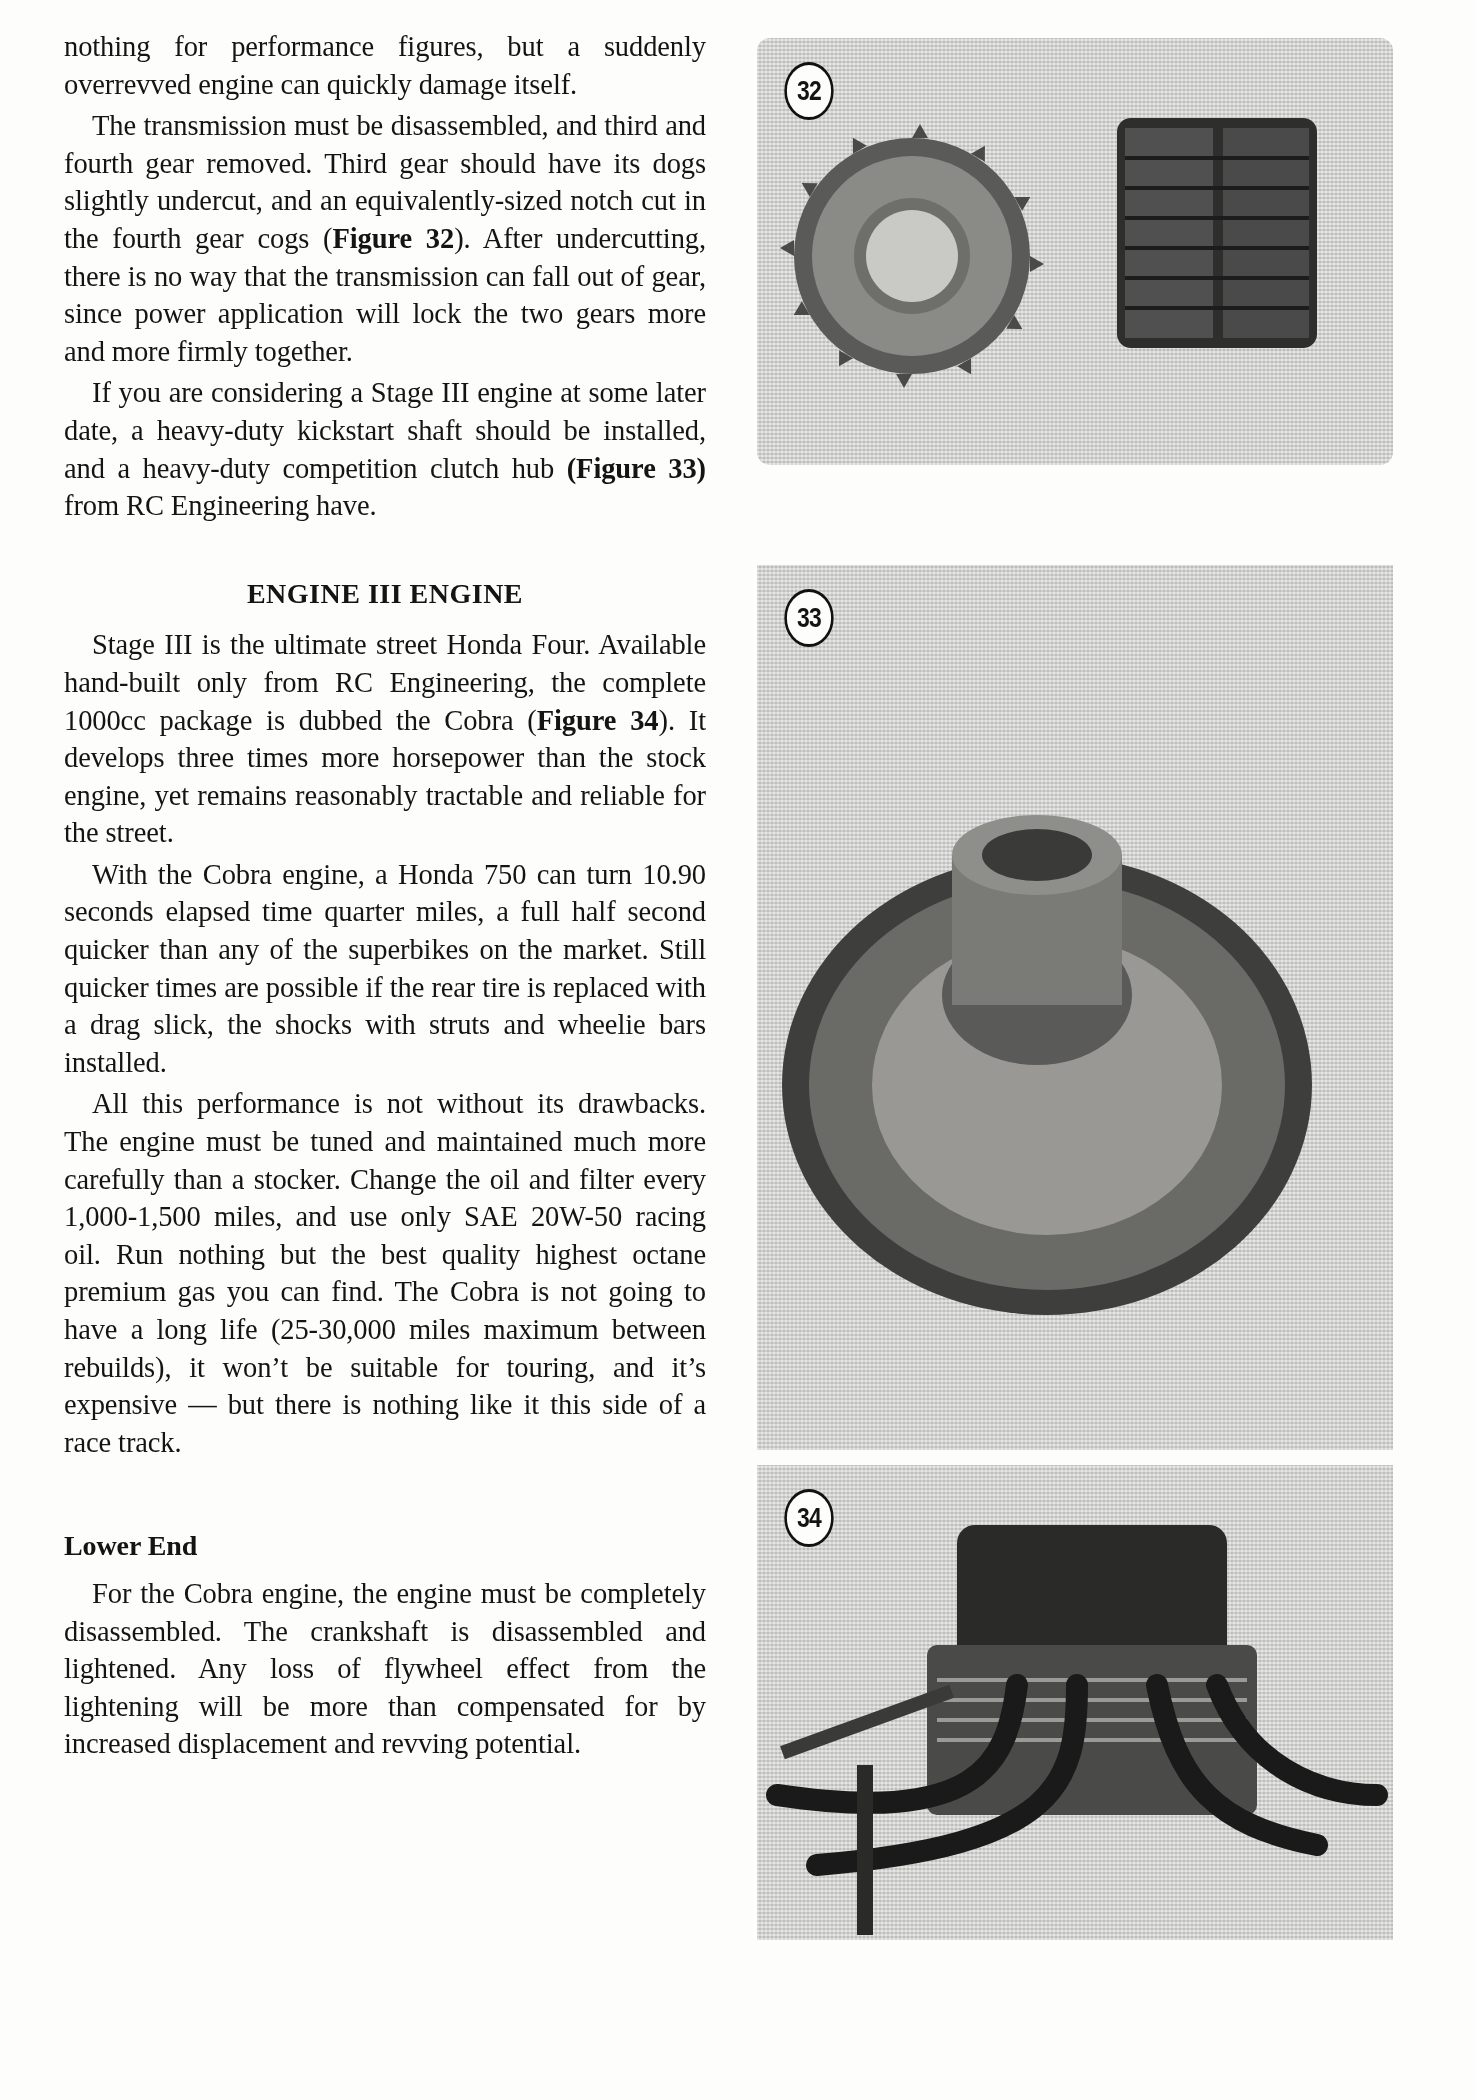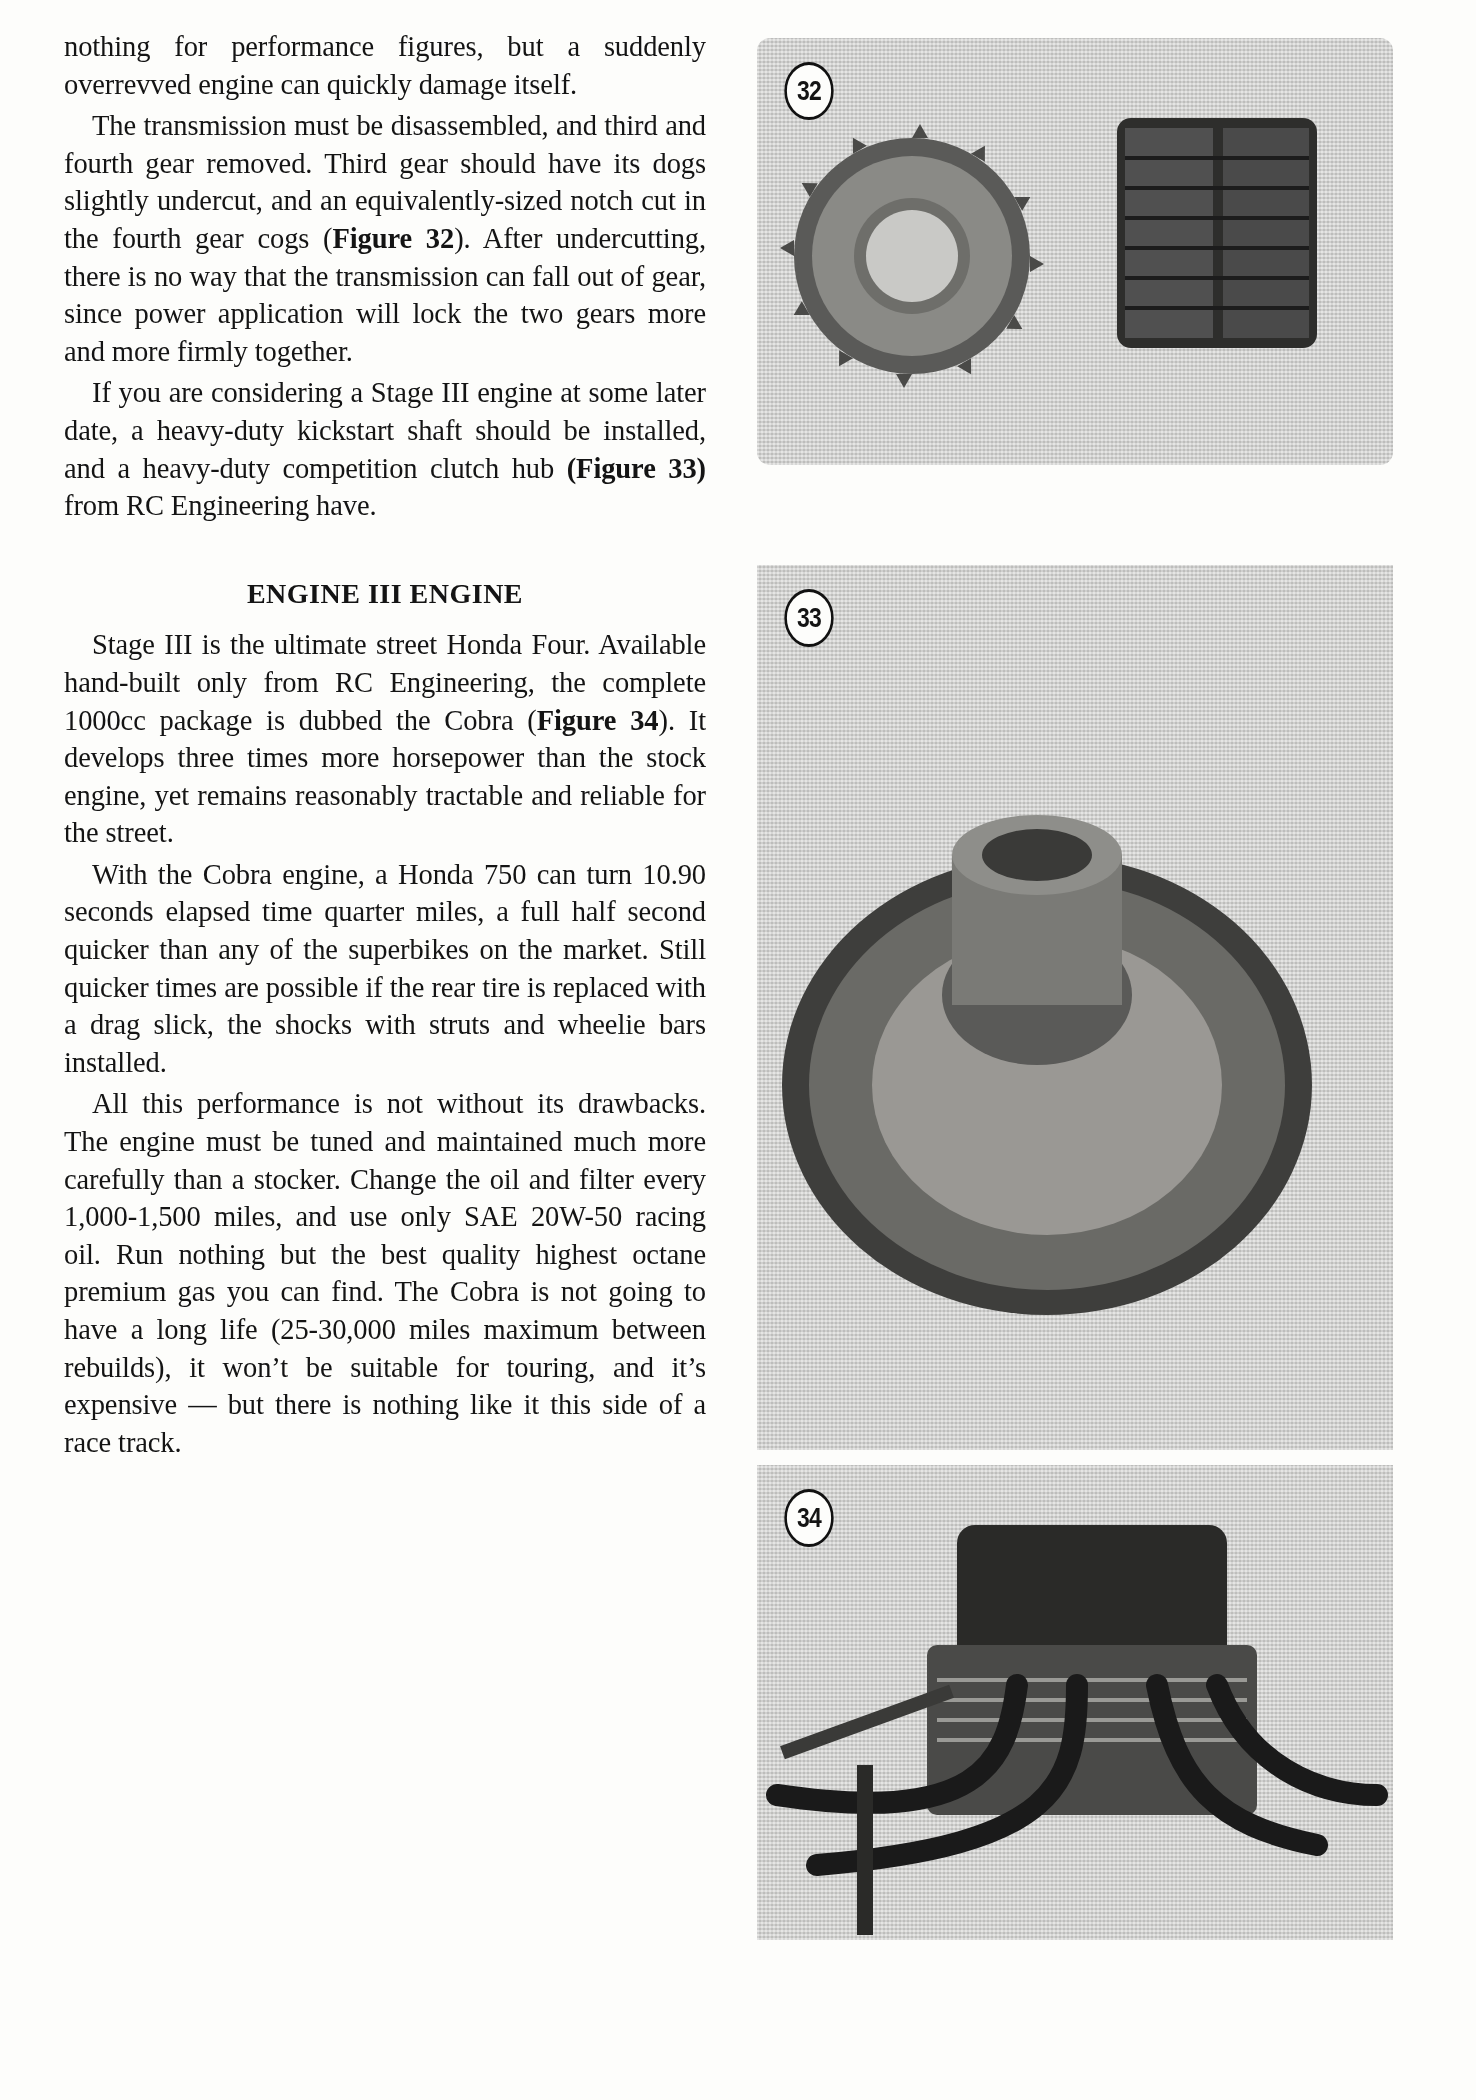--- a/index.html
+++ b/index.html
@@ -43,21 +43,23 @@
   <p><span>nothing for performance figures, but a suddenly overrevved engine can quickly damage itself.</span></p>
   <p class="indent"><span>The transmission must be disassembled, and third and fourth gear removed. Third gear should have its dogs slightly undercut, and an equivalently-sized notch cut in the fourth gear cogs (</span><b>Figure 32</b><span>). After undercutting, there is no way that the transmission can fall out of gear, since power application will lock the two gears more and more firmly together.</span></p>
   <p class="indent"><span>If you are considering a Stage III engine at some later date, a heavy-duty kickstart shaft should be installed, and a heavy-duty competition clutch hub </span><b>(Figure 33)</b><span> from RC Engineering have.</span></p>
 
   <p class="h-center">ENGINE III ENGINE</p>
 
   <p class="indent"><span>Stage III is the ultimate street Honda Four. Available hand-built only from RC Engineering, the complete 1000cc package is dubbed the Cobra (</span><b>Figure 34</b><span>). It develops three times more horsepower than the stock engine, yet remains reasonably tractable and reliable for the street.</span></p>
   <p class="indent">With the Cobra engine, a Honda 750 can turn 10.90 seconds elapsed time quarter miles, a full half second quicker than any of the superbikes on the market. Still quicker times are possible if the rear tire is replaced with a drag slick, the shocks with struts and wheelie bars installed.</p>
   <p class="indent">All this performance is not without its drawbacks. The engine must be tuned and maintained much more carefully than a stocker. Change the oil and filter every 1,000-1,500 miles, and use only SAE 20W-50 racing oil. Run nothing but the best quality highest octane premium gas you can find. The Cobra is not going to have a long life (25-30,000 miles maximum between rebuilds), it won’t be suitable for touring, and it’s expensive — but there is nothing like it this side of a race track.</p>
 
+  <p class="h-left">Lower End</p>
 
+  <p class="indent">For the Cobra engine, the engine must be completely disassembled. The crankshaft is disassembled and lightened. Any loss of flywheel effect from the lightening will be more than compensated for by increased displacement and revving potential.</p>
 </div>
 
 <div class="photo" style="top:38px;height:427px;border-radius:13px;">
   <svg viewBox="0 0 636 427">
     <g transform="translate(155,218)">
       <circle r="118" fill="#5a5a58"></circle>
       <circle r="100" fill="#8a8a86"></circle>
       <g fill="#4a4a48">
         <path d="M0,-118 L8,-132 L16,-118 Z" transform="rotate(0)"></path>
         <path d="M0,-118 L8,-132 L16,-118 Z" transform="rotate(30)"></path>

